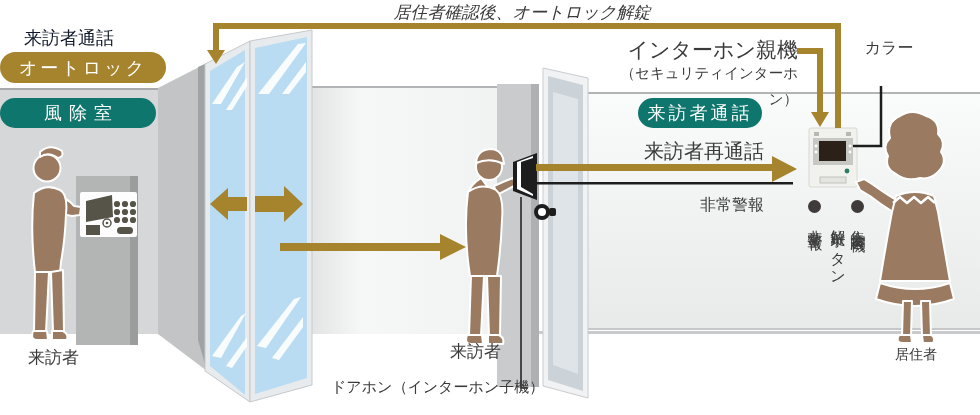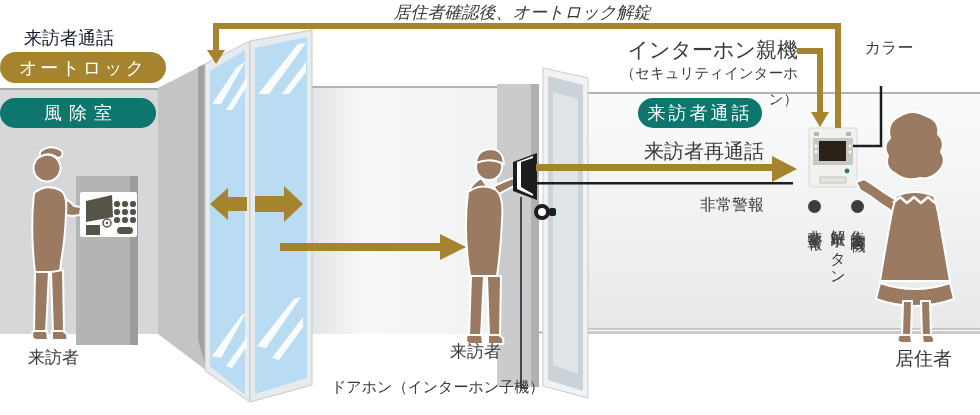--- a/index.html
+++ b/index.html
@@ -210,21 +210,21 @@
   </div>
 
   <div class="lbl" style="left:598px;top:138px;width:166px;text-align:right;font-size:20px;">来訪者再通話</div>
 
   <div class="lbl" style="left:598px;top:195px;width:166px;text-align:right;font-size:16px;">非常警報</div>
 
   <div class="lbl" style="left:28px;top:346px;font-size:17px;">来訪者</div>
 
   <div class="lbl" style="left:450px;top:340px;font-size:17px;">来訪者</div>
 
-  <div class="lbl" style="left:895px;top:346px;font-size:19px;">居住者</div>
+  <div class="lbl" style="left:895px;top:346px;font-size:14px;">居住者</div>
 
   <div class="abs" style="left:318px;top:377px;">
     <div style="font-size:15px;line-height:19px;margin-left:13px;">ドアホン（インターホン子機）</div>
   </div>
 
   <div class="bullet" style="left:851px;top:200px;"></div>
   <div class="bullet" style="left:808px;top:200px;"></div>
 
   <div class="vcol" style="left:849px;top:218px;">集合玄関機</div>
   <div class="vcol" style="left:829px;top:218px;">解錠ボタン</div>

